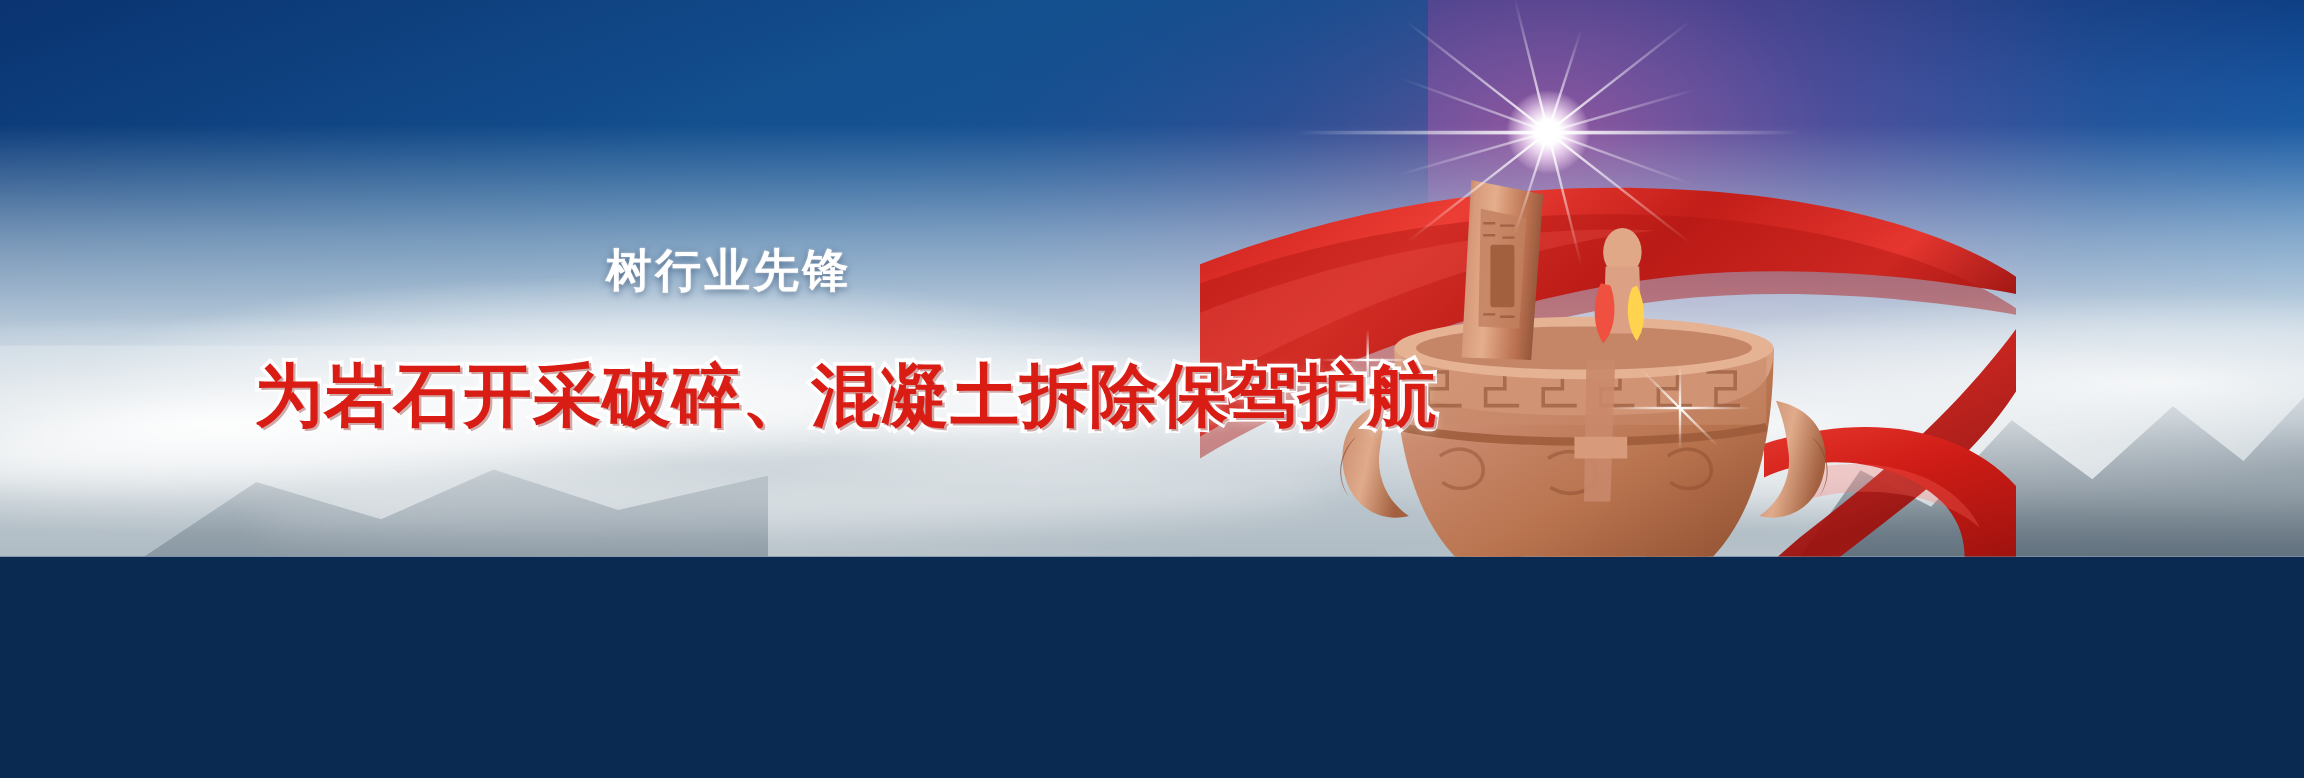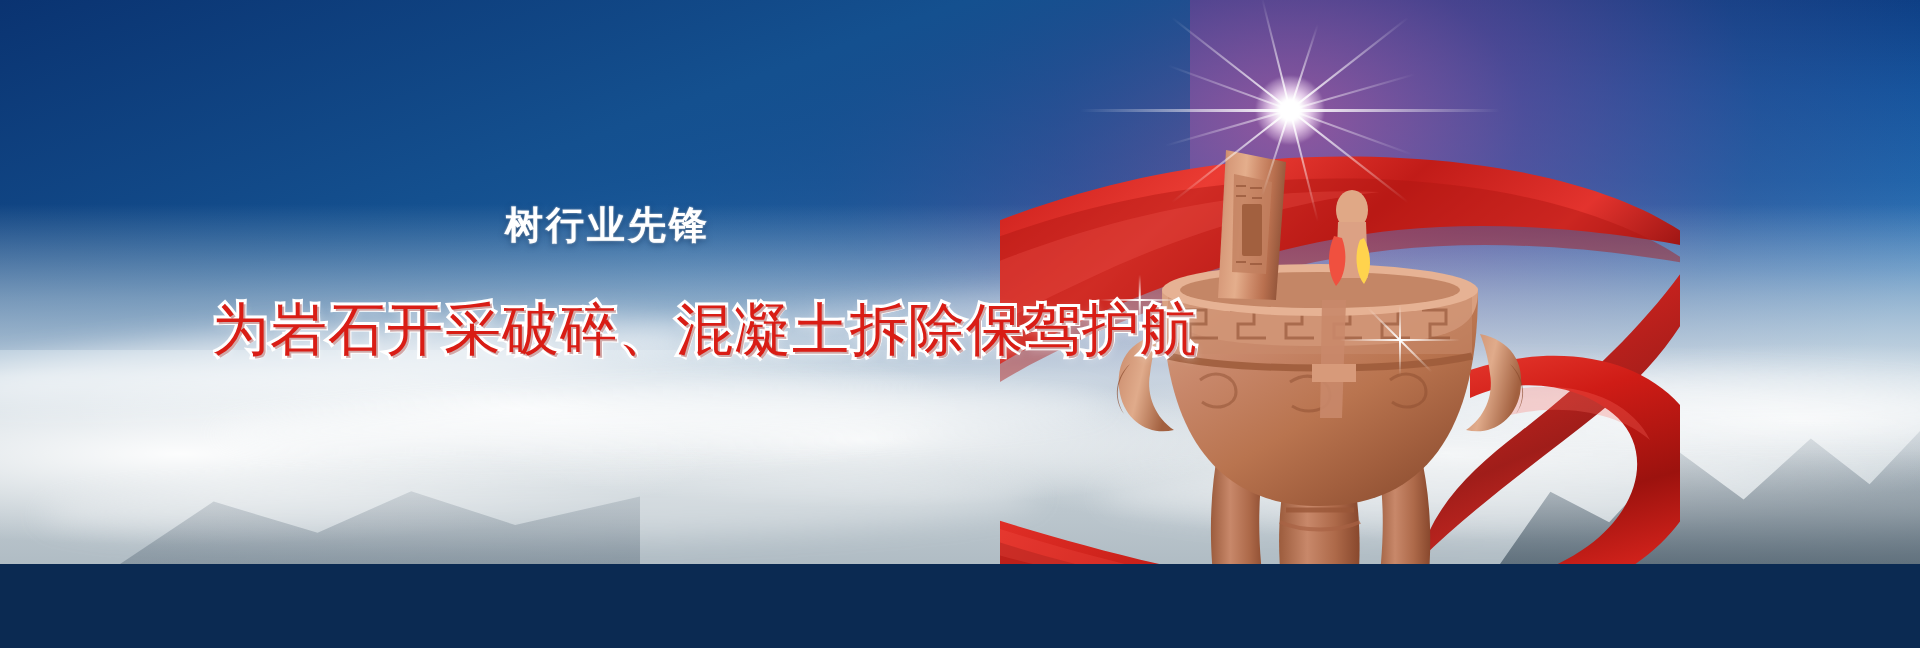--- a/index.html
+++ b/index.html
@@ -4,21 +4,21 @@
 <style>
   * { margin:0; padding:0; box-sizing:border-box; }
   html,body{ background:#0b2a52; }
   body{
     font-family:"Liberation Sans","DejaVu Sans",sans-serif;
   }
 
   .banner{
     position:relative;
     width:1920px;
-    height:564px;
+    height:464px;
     overflow:hidden;
     background:#14427c;
   }
 
   
   .sky{
     position:absolute; inset:0;
     background:
       radial-gradient(ellipse 900px 620px at 1290px 120px,
           rgba(166,86,158,.85) 0%, rgba(120,70,150,.55) 26%,
@@ -114,21 +114,21 @@
   .kicker{
     position:absolute; left:505px; top:200px;
     font-size:38px; font-weight:bold; color:#ffffff;
     letter-spacing:3px;
     text-shadow:0 2px 6px rgba(10,40,80,.55), 0 0 2px rgba(255,255,255,.9);
     font-family:"DejaVu Sans","Liberation Sans",sans-serif;
   }
 
   .headline, .subline{
     position:absolute;
-    font-weight:normal;
+    font-weight:bold;
     color:#d91d15;
     font-family:"DejaVu Sans","Liberation Sans",sans-serif;
     white-space:nowrap;
     -webkit-text-stroke:6px #ffffff;
     paint-order:stroke fill;
     text-shadow:
       2px 2px 0 rgba(120,10,8,.35),
       0 3px 10px rgba(255,255,255,.55);
   }
   .headline{

